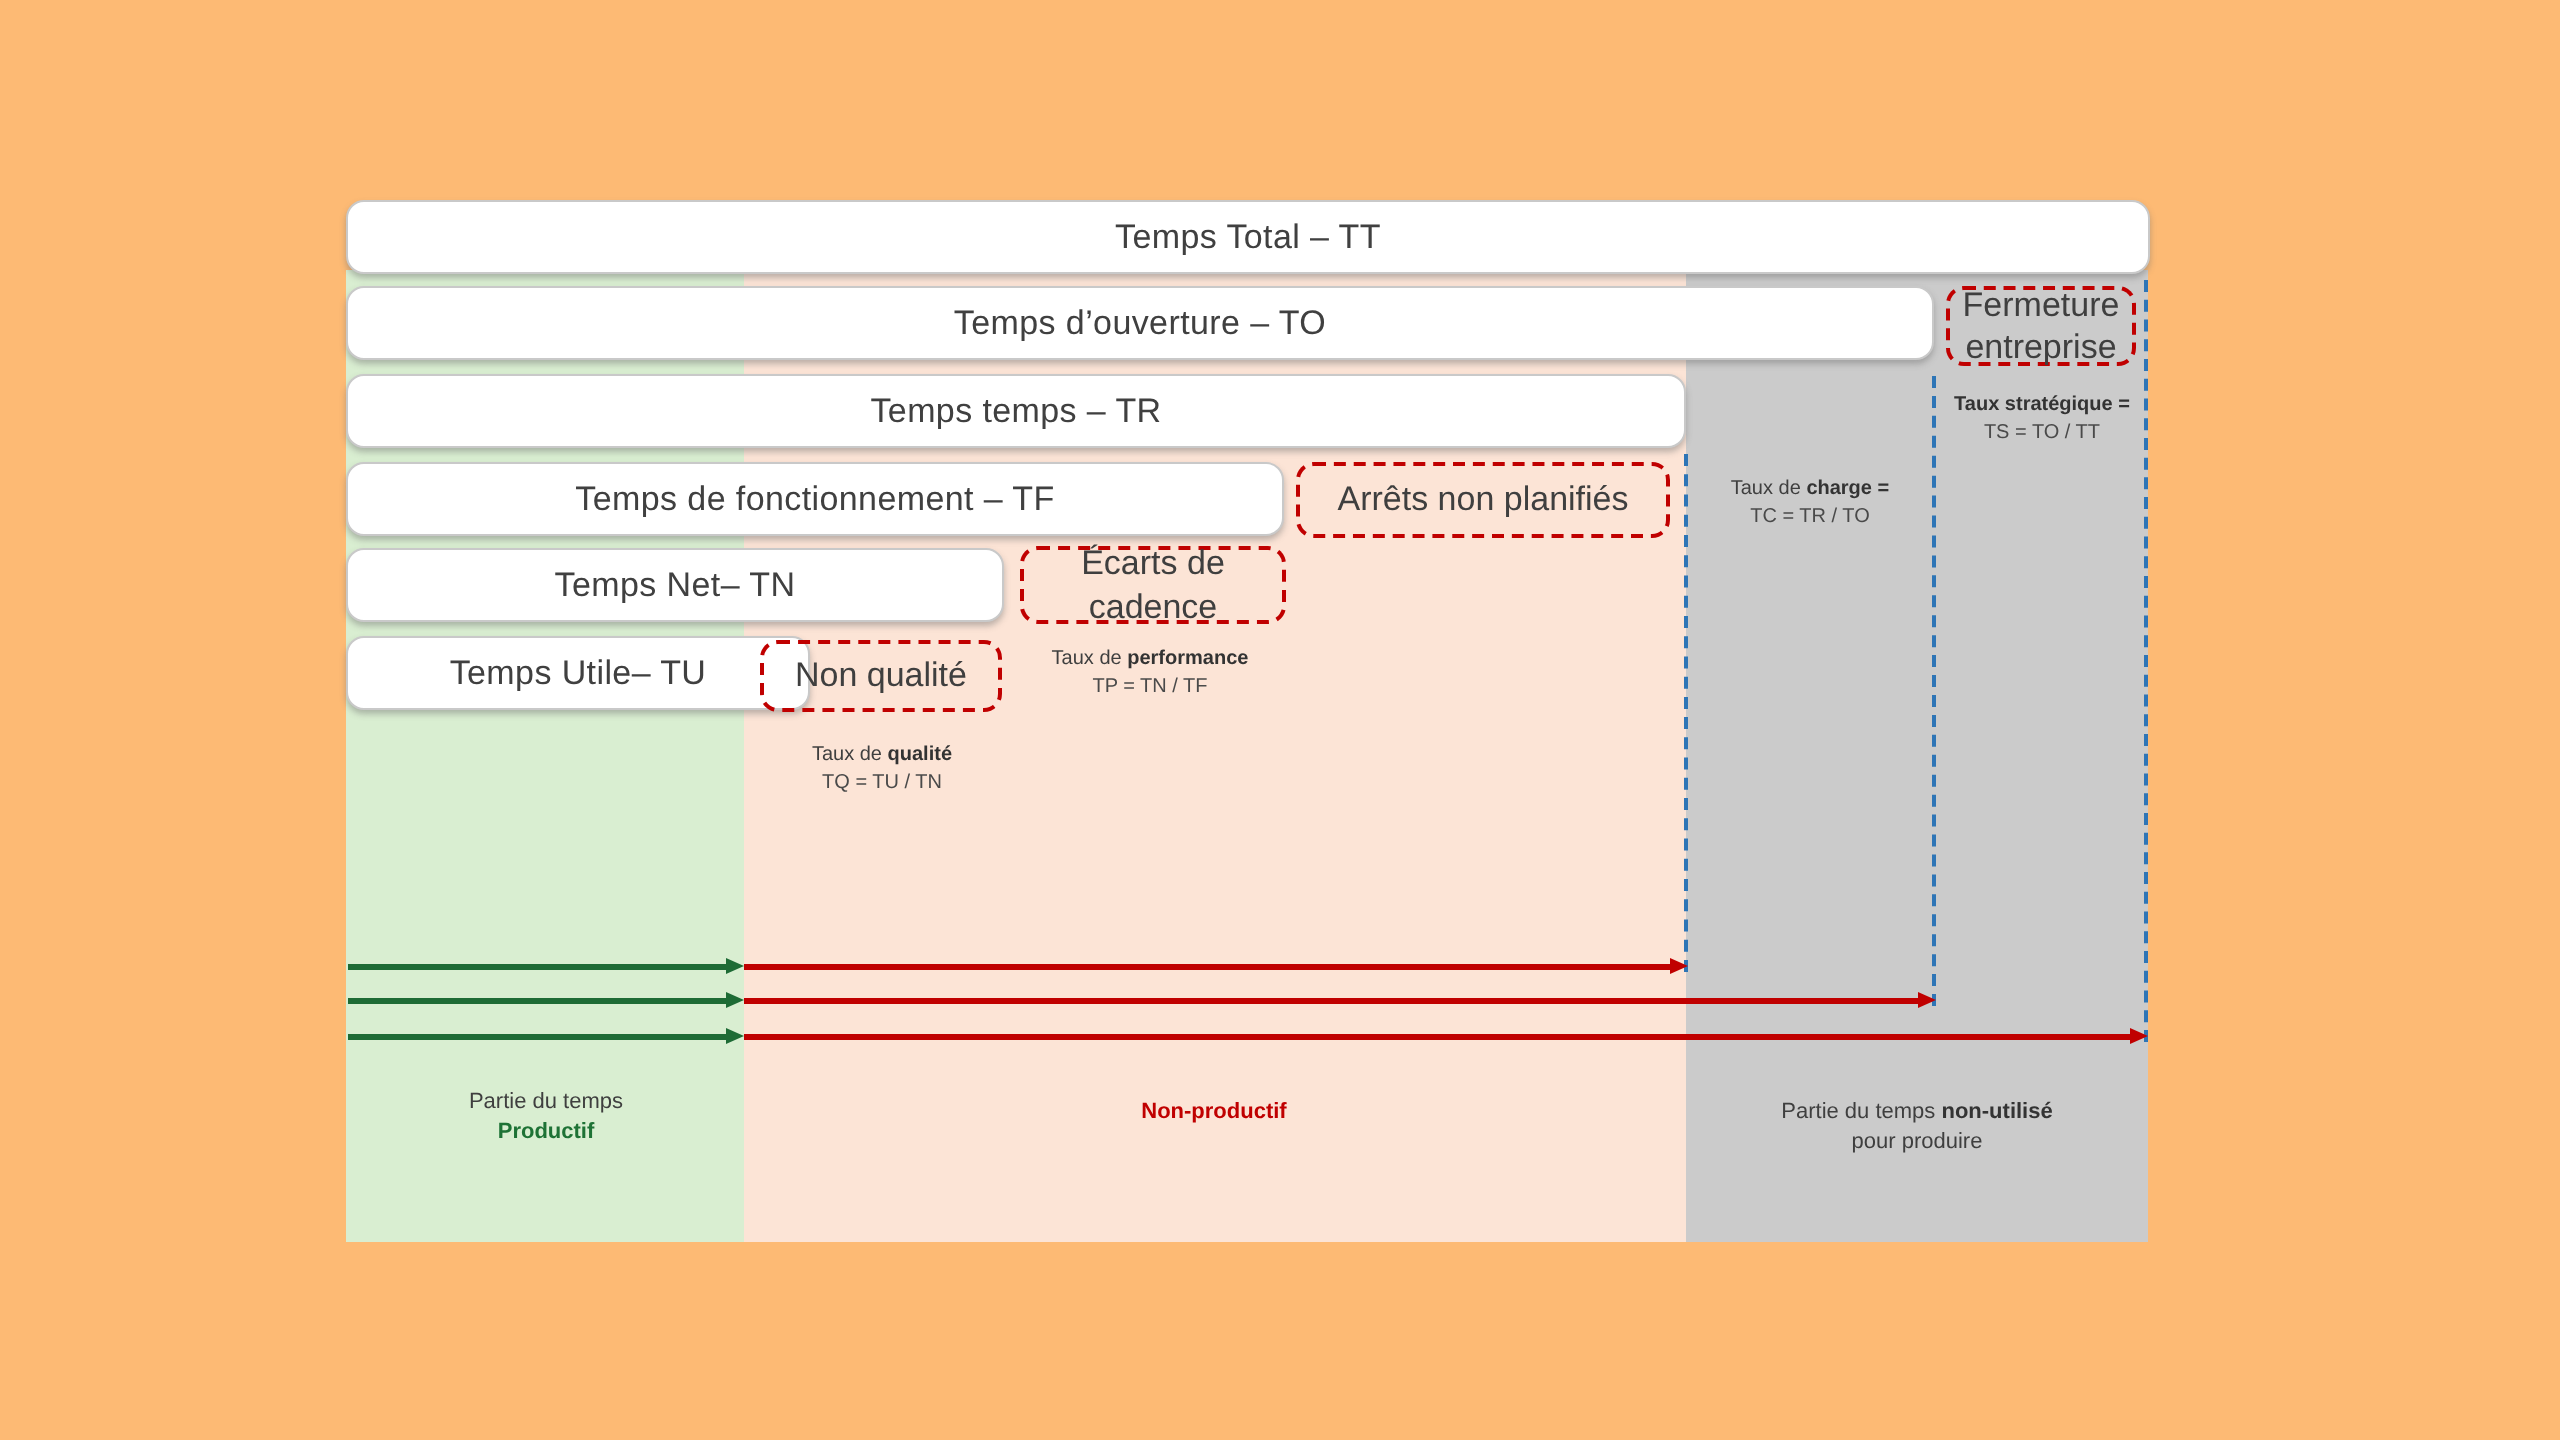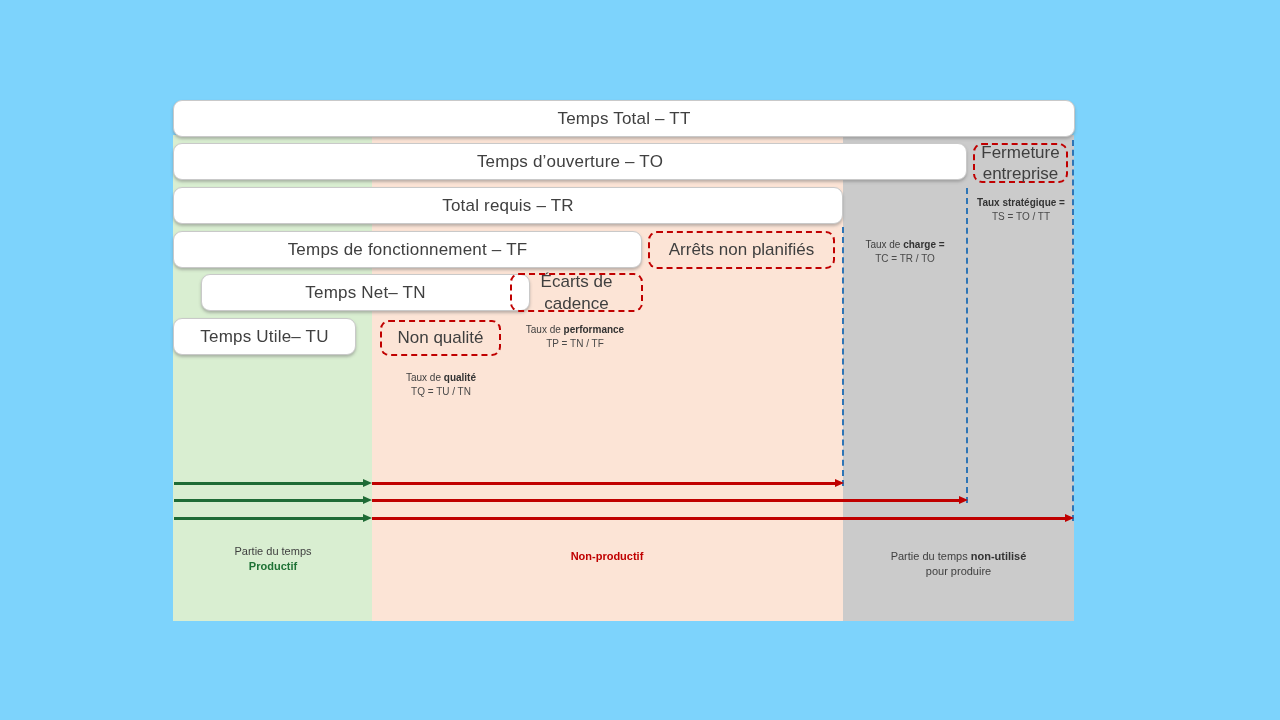--- a/index.html
+++ b/index.html
@@ -1,38 +1,38 @@
 <!DOCTYPE html>
 <html><head>
 <meta charset="utf-8">
 <style>
   html,body{margin:0;padding:0;background:#ffffff;}
   .stage{
-    position:relative;width:1280px;height:720px;background:#7dd3fc;overflow:hidden;
+    position:relative;width:1280px;height:720px;background:#fdba74;overflow:hidden;
     font-family:"Liberation Sans","DejaVu Sans",sans-serif;color:#3f3f3f;
   }
   
   .col{position:absolute;top:135px;height:486px;z-index:0;}
   .col-green{left:173px;width:199px;background:#d9eed1;}
   .col-salmon{left:372px;width:471px;background:#fce4d6;}
   .col-gray{left:843px;width:231px;background:#cbcbcb;}
   
   .trow{
     position:absolute;left:173px;height:37px;background:#ffffff;
     border:1px solid #c9c9c9;border-radius:9px;box-sizing:border-box;
     box-shadow:0 2px 3px rgba(110,110,110,.45);
     display:flex;align-items:center;justify-content:center;
     font-size:17px;letter-spacing:.2px;color:#404040;z-index:2;
   }
   .row-tt{top:100px;width:902px;}
   .row-to{top:143px;width:794px;}
   .row-tr{top:187px;width:670px;}
   .row-tf{top:231px;width:469px;}
-  .row-tn{top:274px;width:329px;margin-left:28px;}
-  .row-tu{top:318px;width:183px;}
+  .row-tn{top:274px;width:329px;}
+  .row-tu{top:318px;width:232px;}
   
   .lossbox{
     position:absolute;border:2px dashed #c00000;border-radius:9px;box-sizing:border-box;
     display:flex;align-items:center;justify-content:center;text-align:center;
     font-size:17px;line-height:1.25;color:#3f3f3f;z-index:3;background:transparent;
   }
   .box-fermeture{left:973px;top:143px;width:95px;height:40px;padding:0 6px;}
   .box-arrets-planifies{left:848px;top:191px;width:112px;height:38px;}
   .box-arrets-non-planifies{left:648px;top:231px;width:187px;height:38px;}
   .box-ecarts{left:510px;top:273px;width:133px;height:39px;}
@@ -83,21 +83,21 @@
   <div class="col col-salmon"></div>
   <div class="col col-gray"></div>
 
   <div class="trow row-tt">
     <span>Temps Total – TT</span>
   </div>
   <div class="trow row-to">
     <span>Temps d’ouverture – TO</span>
   </div>
   <div class="trow row-tr">
-    <span>Total requis – TR</span>
+    <span>Temps temps – TR</span>
   </div>
   <div class="trow row-tf">
     <span>Temps de fonctionnement – TF</span>
   </div>
   <div class="trow row-tn">
     <span>Temps Net– TN</span>
   </div>
   <div class="trow row-tu">
     <span>Temps Utile– TU</span>
   </div>

